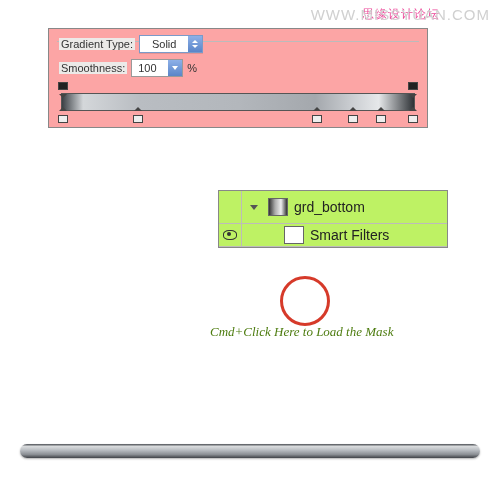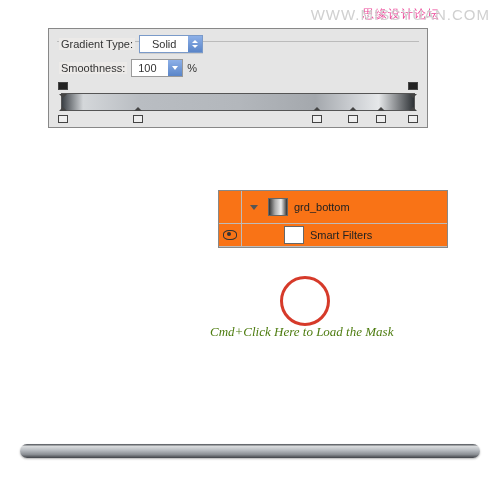--- a/index.html
+++ b/index.html
@@ -31,21 +31,21 @@
     margin-left: 36px;
   }
 
   
   .gradient-panel {
     position: absolute;
     top: 28px;
     left: 48px;
     width: 380px;
     height: 100px;
-    background: #e5e5e5;
+    background: #fca5a5;
     border: 1px solid #888;
     box-sizing: border-box;
     padding: 6px 10px 8px 10px;
   }
   .fieldset-line {
     position: absolute;
     top: 12px;
     left: 8px;
     right: 8px;
     height: 1px;
@@ -166,23 +166,23 @@
     border-bottom: 4px solid #444;
   }
   .color-stop .stop-body { margin-top: 4px; }
 
   
   .layers-panel {
     position: absolute;
     top: 190px;
     left: 218px;
     width: 228px;
-    background: #f97316;
+    background: #bef264;
     border: 1px solid #888;
-    font-size: 11px;
+    font-size: 14px;
   }
   .layer-row {
     display: flex;
     align-items: center;
     border-bottom: 1px solid #bdbbba;
     min-height: 22px;
     position: relative;
   }
   .vis-col {
     width: 22px;

